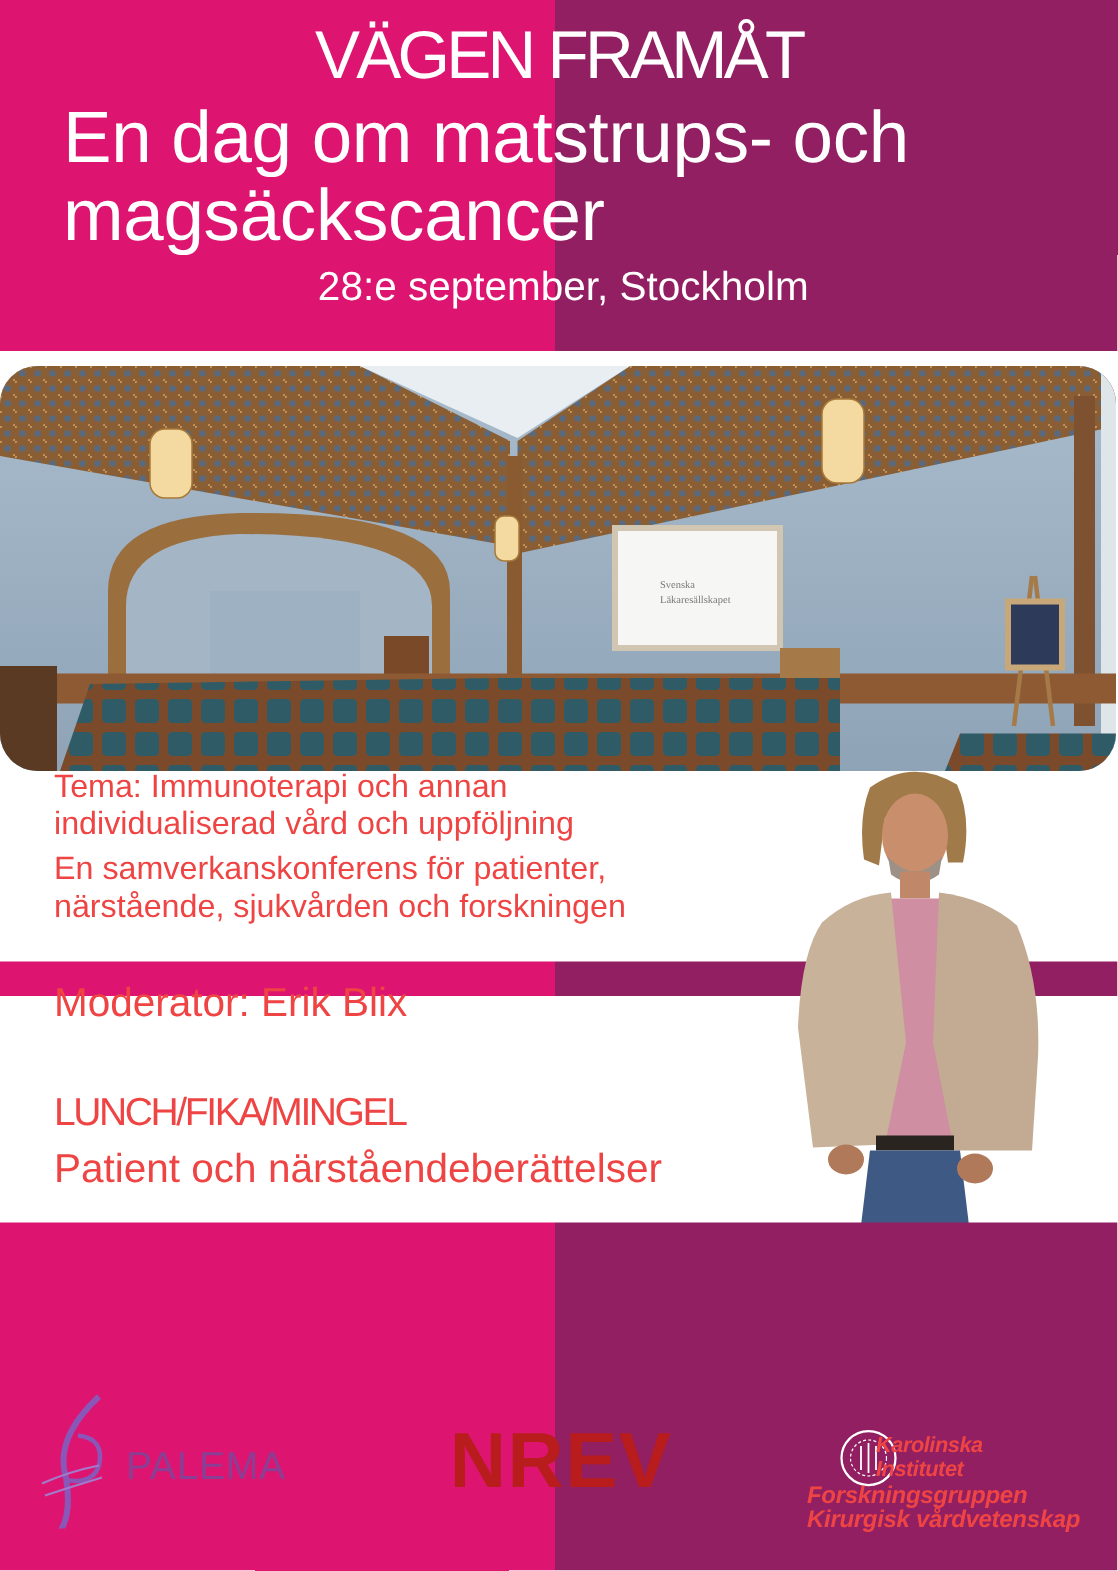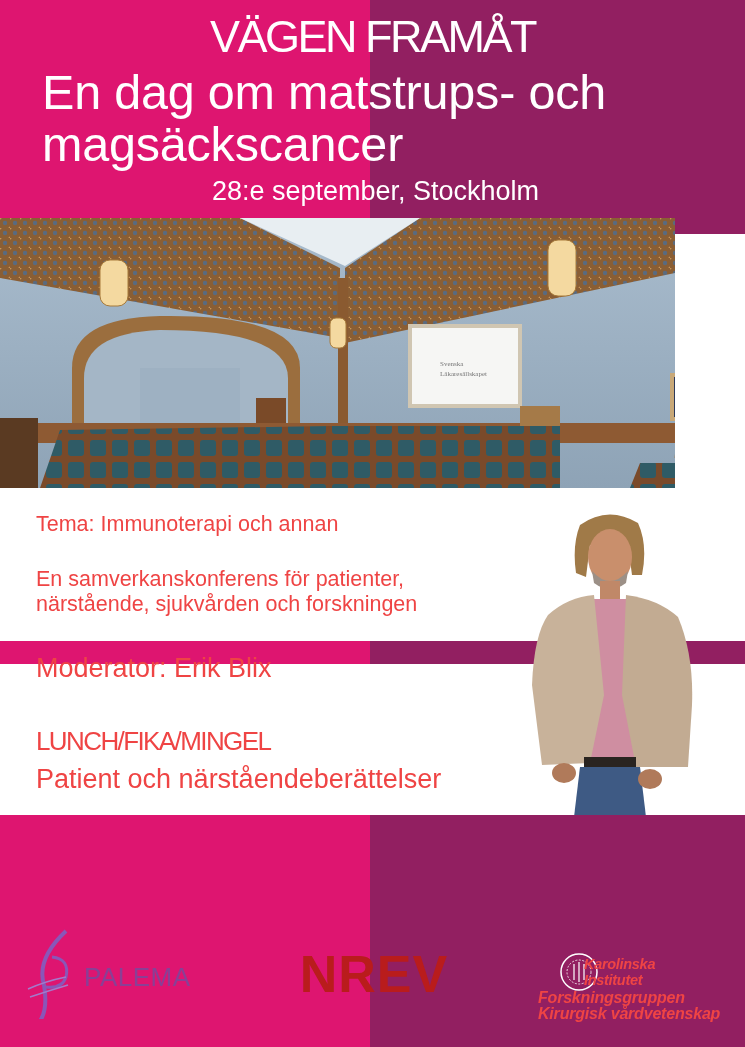--- a/index.html
+++ b/index.html
@@ -11,21 +11,21 @@
   .split-band .right { flex: 1; height: 100%; }
 
   
   #header { top: 0; height: 234px; }
   .header-text { position: absolute; left: 0; top: 0; width: 745px; height: 234px; color: #fff; }
   .kicker { position: absolute; top: 20px; left: 0; width: 745px; text-align: center; font-size: 45px; letter-spacing: -2.5px; line-height: 34px; }
   .title { position: absolute; top: 66px; left: 42px; font-size: 48.5px; line-height: 52px; letter-spacing: -0.2px; }
   .date { position: absolute; top: 176px; left: 0; width: 745px; text-align: center; font-size: 27px; line-height: 30px; padding-left: 6px; }
 
   
-  #venue-photo { position: absolute; top: 218px; left: 0; width: 675px; height: 270px; overflow: hidden; background: #9fb2c4; }
+  #venue-photo { position: absolute; top: 244px; left: 0; width: 744px; height: 270px; overflow: hidden; background: #9fb2c4; border-radius: 25px; }
 
   
   .info-text { position: absolute; color: #ef4444; }
   .theme { top: 512px; left: 36px; font-size: 21.5px; line-height: 25px; }
   .conf { top: 567px; left: 36px; font-size: 21.5px; line-height: 25px; }
   #divider-1 { top: 641px; height: 23px; }
   .moderator { top: 652px; left: 36px; font-size: 27px; line-height: 32px; }
   .lunch { top: 726px; left: 36px; font-size: 26px; line-height: 30px; letter-spacing: -1.6px; }
   .stories { top: 763px; left: 36px; font-size: 27px; line-height: 32px; }
 
@@ -117,20 +117,21 @@
     <rect x="674" y="159" width="32" height="40" fill="#2e3a5a"></rect>
 
     <polygon points="40,270 60,212 330,208 560,208 560,270" fill="url(#chairs)"></polygon>
     <polygon points="640,245 745,245 745,270 630,270" fill="url(#chairs)"></polygon>
     <rect x="0" y="200" width="38" height="70" fill="#5a3a22"></rect>
   </svg>
 </div>
 
 <div class="info-text theme">
   <div>Tema: Immunoterapi och annan</div>
+  <div>individualiserad vård och uppföljning</div>
 </div>
 <div class="info-text conf">
   <div>En samverkanskonferens för patienter,</div>
   <div>närstående, sjukvården och forskningen</div>
 </div>
 
 <div id="divider-1" class="split-band">
   <div class="left" style="background:#DE1570"></div>
   <div class="right" style="background:#921F61"></div>
 </div>

